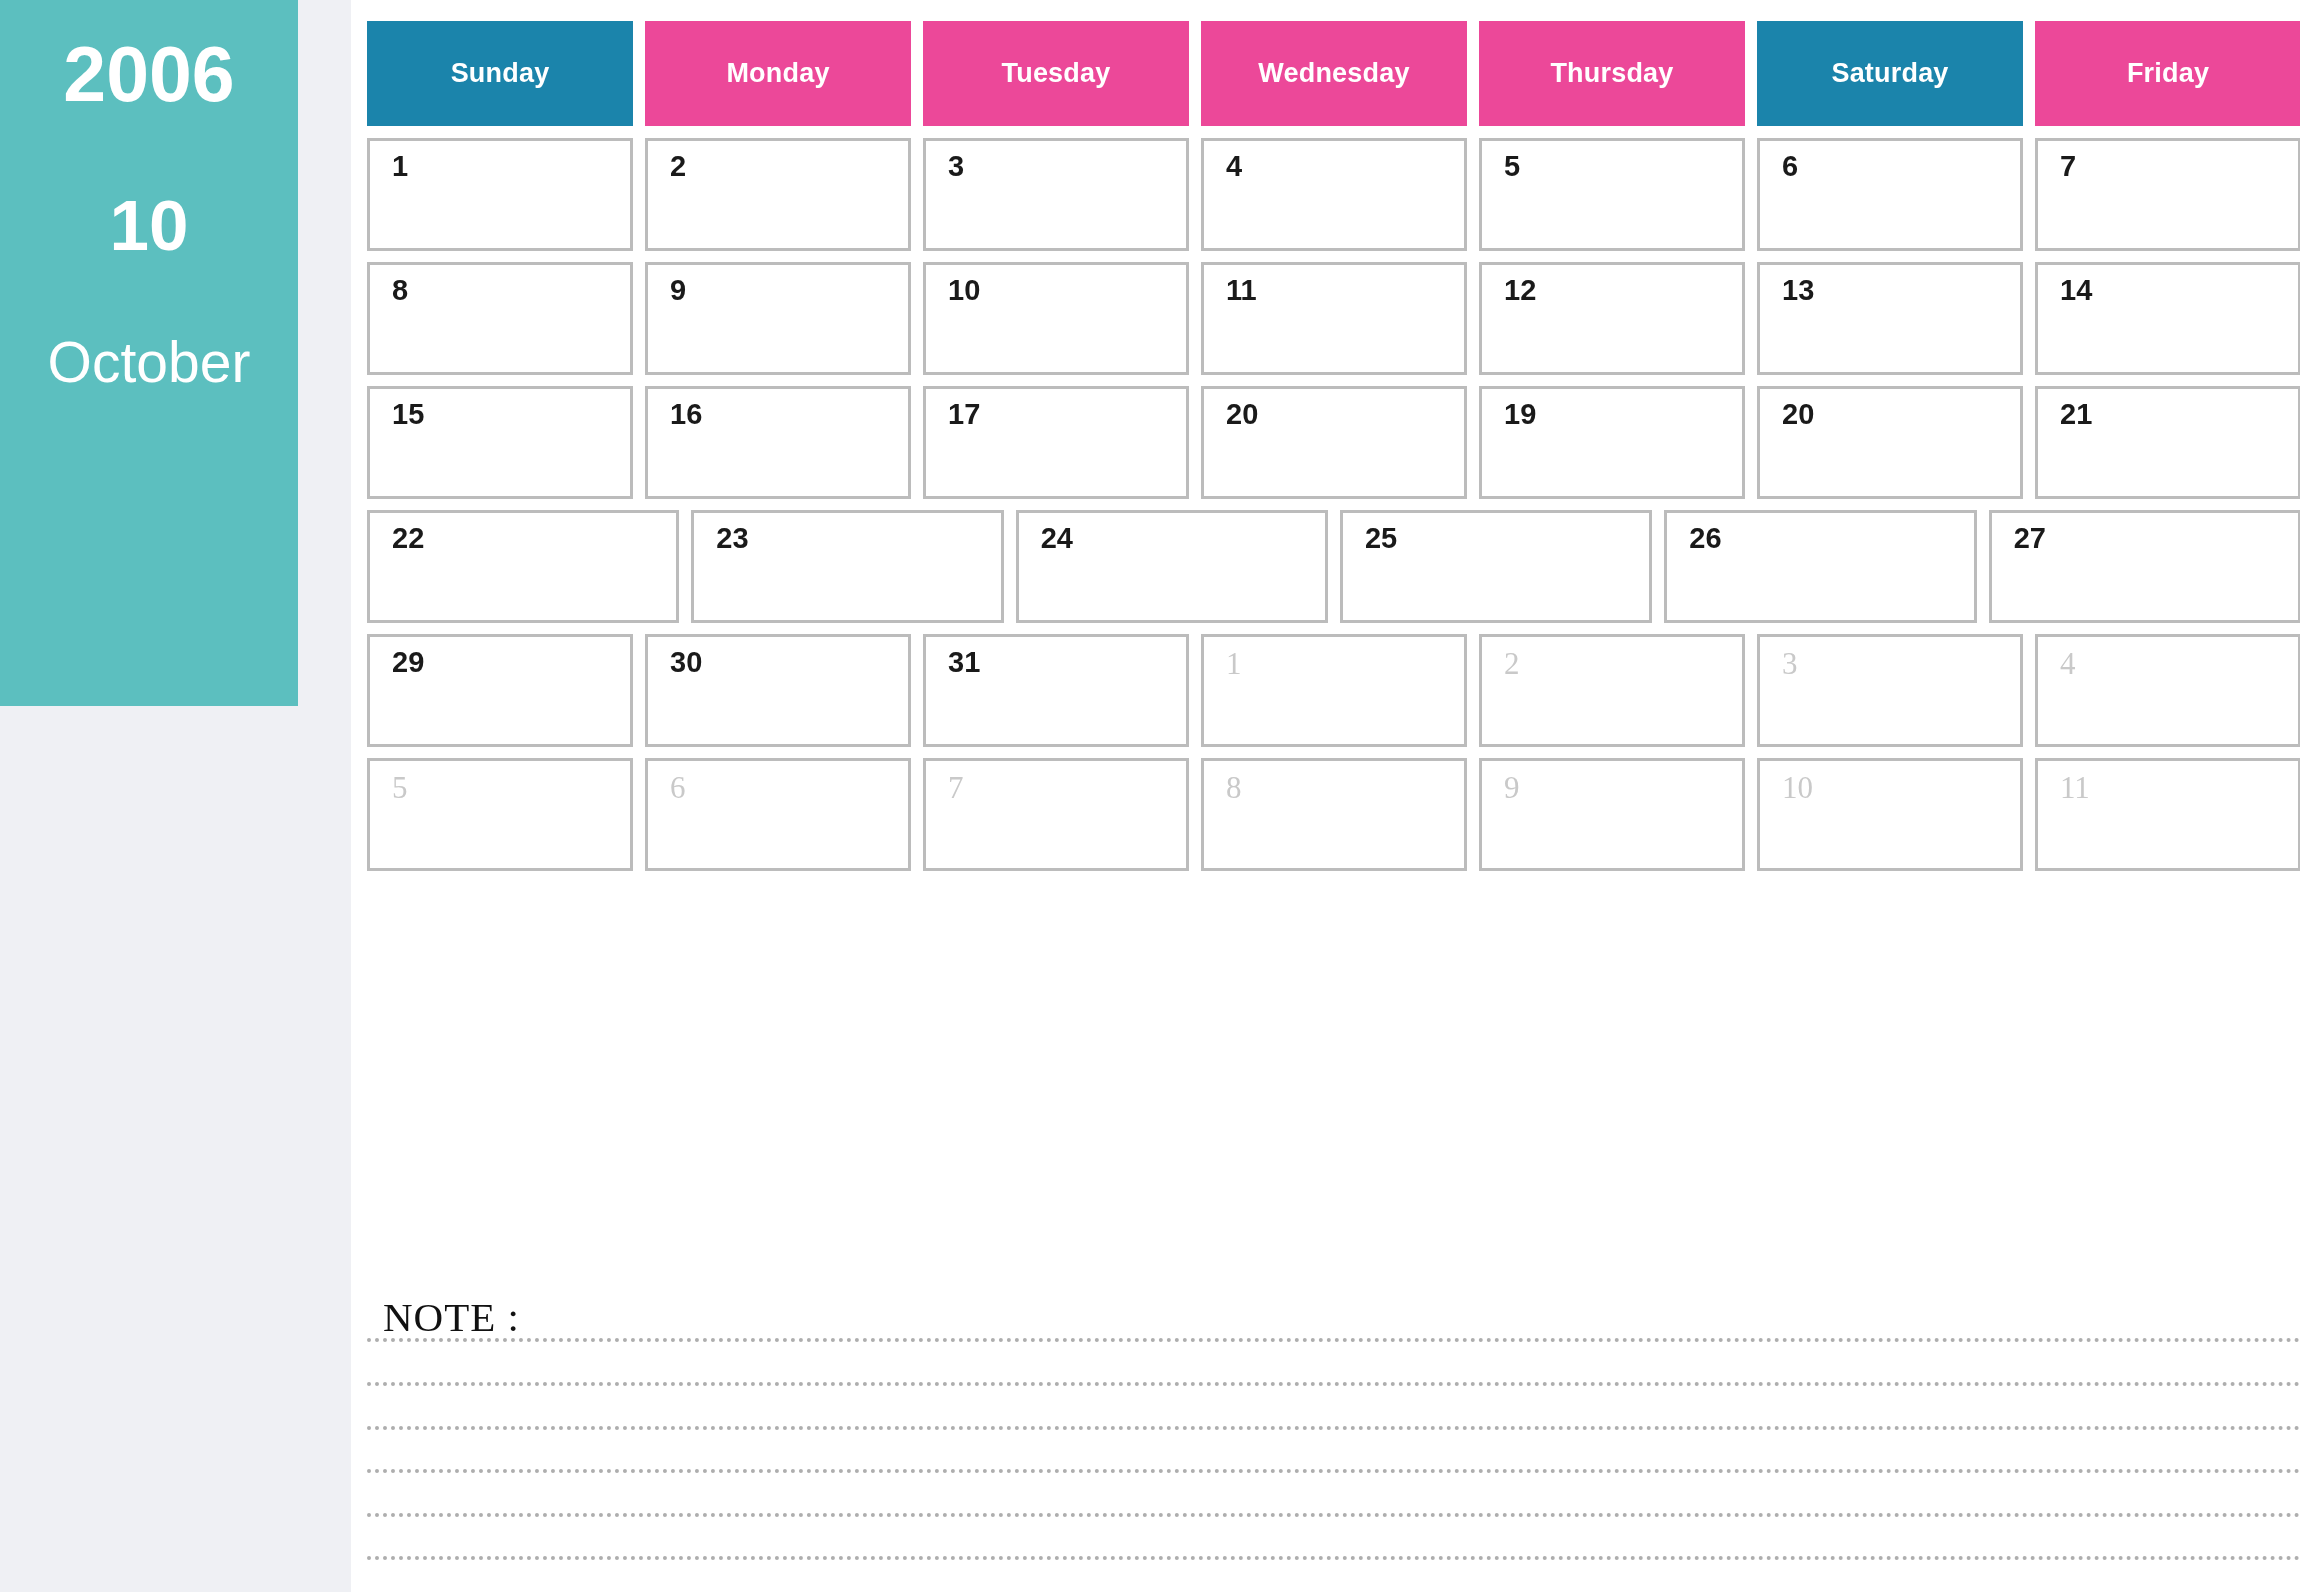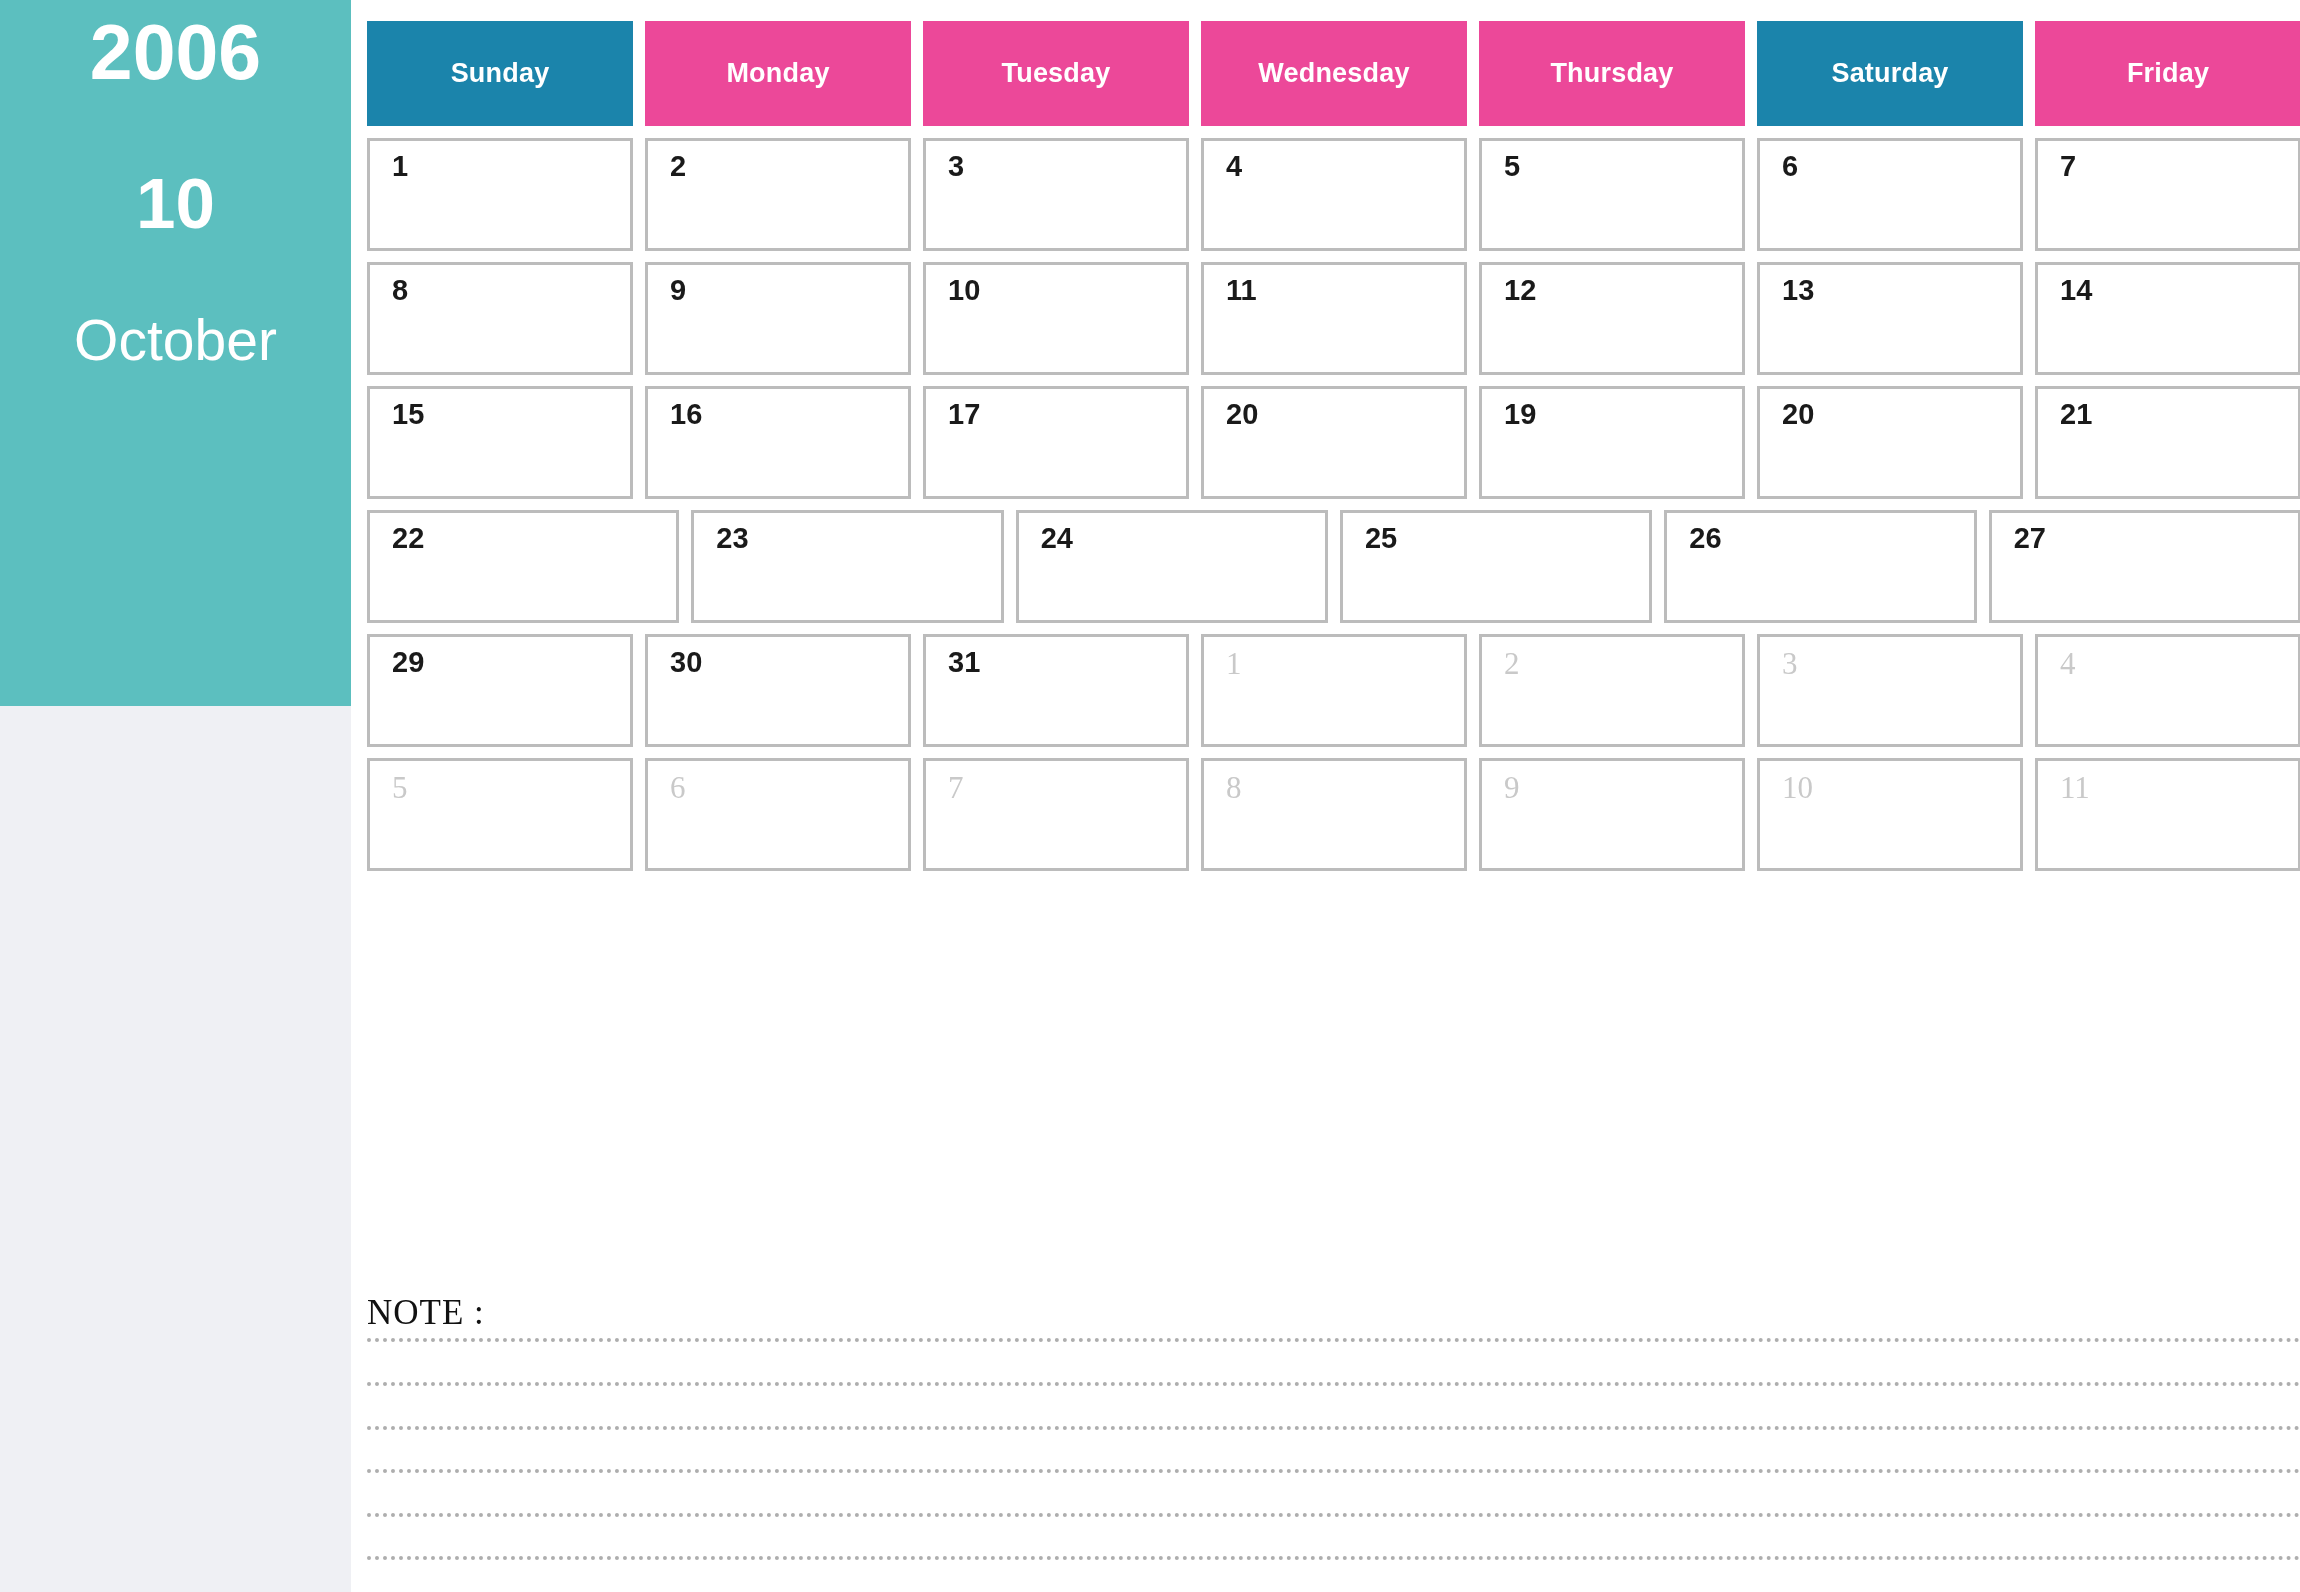--- a/index.html
+++ b/index.html
@@ -27,24 +27,25 @@
     left: 0;
     top: 0;
     width: 351px;
     height: 1593px;
     background: #eff0f4;
   }
   .sidebar-teal {
     position: absolute;
     left: 0;
     top: 0;
-    width: 351px;
+    width: 298px;
     height: 706px;
     background: #5cbfbf;
     box-sizing: border-box;
+    padding-top: 22px;
     text-align: center;
   }
   .side-year {
     color: #ffffff;
     font-size: 77px;
     font-weight: bold;
     line-height: 1;
     letter-spacing: 0px;
     margin-top: 14px;
   }
@@ -131,24 +132,24 @@
   
   .note-area {
     position: absolute;
     left: 367px;
     top: 1277px;
     width: 1934px;
     height: 316px;
   }
   .note-label {
     position: absolute;
-    left: 0px;
+    left: 16px;
     top: 16px;
     font-family: "Liberation Serif", serif;
-    font-size: 35px;
+    font-size: 41px;
     color: #111111;
     letter-spacing: 1px;
   }
   .note-line {
     position: absolute;
     left: 0px;
     width: 1934px;
     height: 0px;
     border-top: 4px dotted #aeaeae;
   }

